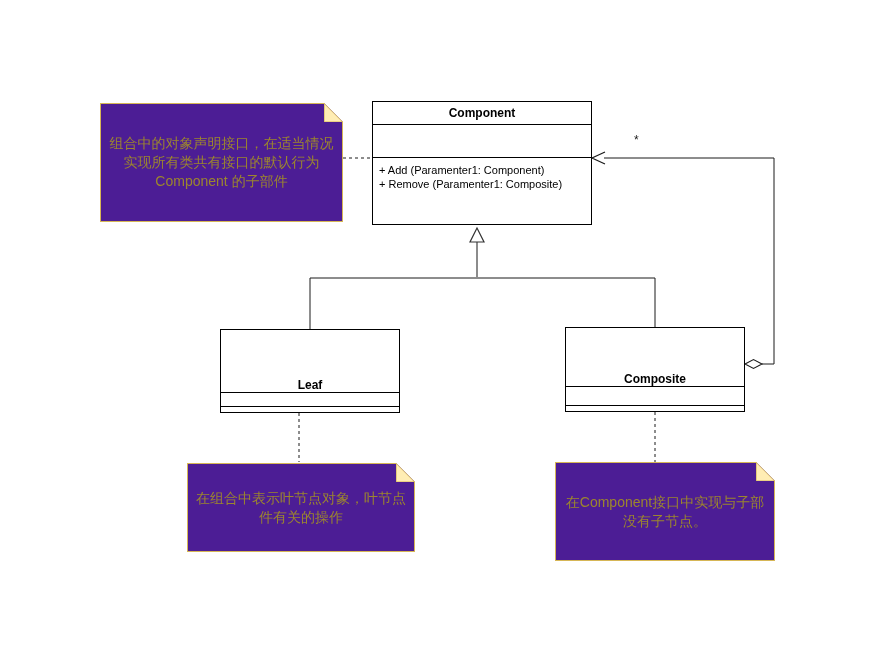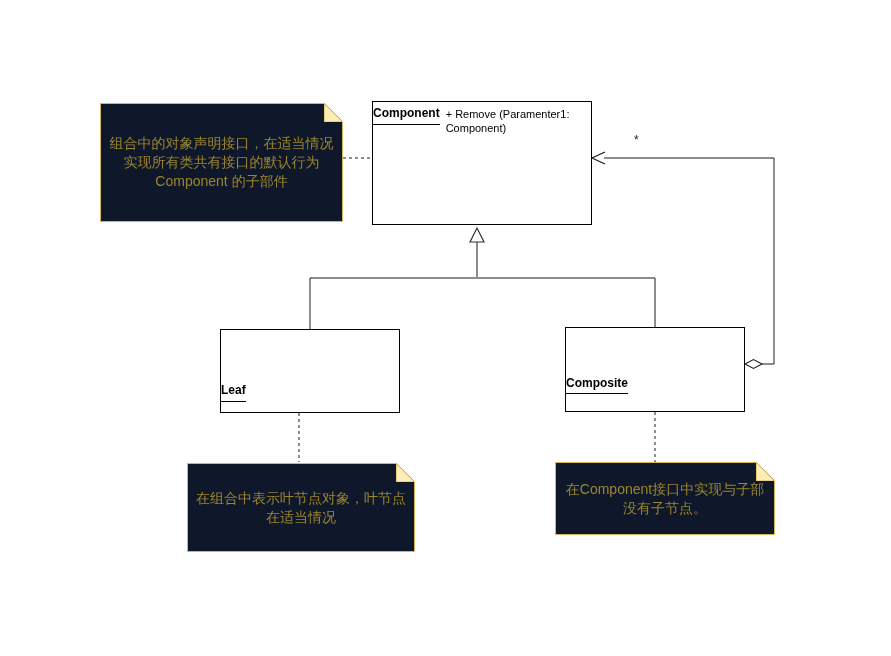--- a/index.html
+++ b/index.html
@@ -11,21 +11,21 @@
     font-family: "Liberation Sans", "DejaVu Sans", sans-serif;
     overflow: hidden;
   }
   
   .uml-class {
     position: absolute;
     background: #ffffff;
     border: 1px solid #000000;
     box-sizing: border-box;
     display: flex;
-    flex-direction: row;
+    flex-direction: column;
   }
   .uml-title {
     border-bottom: 1px solid #000000;
     display: flex;
     align-items: center;
     justify-content: center;
     font-weight: bold;
     font-size: 12px;
     color: #000000;
     box-sizing: border-box;
@@ -38,21 +38,21 @@
     flex: 1;
     box-sizing: border-box;
     padding: 5px 0 0 6px;
     font-size: 11px;
     line-height: 14px;
     color: #000000;
   }
   
   .note {
     position: absolute;
-    background: #0f172a;
+    background: #4c1d95;
     border: 1px solid #D6B656;
     box-sizing: border-box;
     clip-path: polygon(0 0, calc(100% - 19px) 0, 100% 19px, 100% 100%, 0 100%);
     display: flex;
     flex-direction: column;
     align-items: center;
     justify-content: center;
     text-align: center;
     color: #9C862E;
     font-size: 14px;
@@ -99,21 +99,22 @@
     <line x1="299" y1="413" x2="299" y2="462" stroke="#1a1a1a" stroke-width="1" stroke-dasharray="3,3"></line>
     <line x1="655" y1="412" x2="655" y2="462" stroke="#1a1a1a" stroke-width="1" stroke-dasharray="3,3"></line>
   </svg>
 
   <div class="edge-label" style="left: 634px; top: 133px;">*</div>
 
   <div class="uml-class" style="left: 372px; top: 101px; width: 220px; height: 124px;">
     <div class="uml-title" style="height: 23px;">Component</div>
     <div class="uml-attrs" style="height: 33px;"></div>
     <div class="uml-methods">
-      <div>+ Remove (Paramenter1: Component)</div>
+      <div>+ Add (Paramenter1: Component)</div>
+      <div>+ Remove (Paramenter1: Composite)</div>
     </div>
   </div>
 
   <div class="uml-class" style="left: 220px; top: 329px; width: 180px; height: 84px;">
     <div class="uml-title" style="height: 24px; margin-top: 48px;">Leaf</div>
     <div class="uml-attrs" style="height: 29px;"></div>
     <div class="uml-methods"></div>
   </div>
 
   <div class="uml-class" style="left: 565px; top: 327px; width: 180px; height: 85px;">
@@ -126,27 +127,27 @@
     <div class="line">组合中的对象声明接口，在适当情况</div>
     <div class="line">实现所有类共有接口的默认行为</div>
     <div class="line">Component 的子部件</div>
     <svg class="fold" viewBox="0 0 19 19">
       <polygon points="0,0 19,19 0,19" fill="#FFEDB4" stroke="#D6B656" stroke-width="1.2"></polygon>
     </svg>
   </div>
 
   <div class="note" style="left: 187px; top: 463px; width: 228px; height: 89px;">
     <div class="line">在组合中表示叶节点对象，叶节点</div>
-    <div class="line">在适当情况</div>
+    <div class="line">件有关的操作</div>
     <svg class="fold" viewBox="0 0 19 19">
       <polygon points="0,0 19,19 0,19" fill="#FFEDB4" stroke="#D6B656" stroke-width="1.2"></polygon>
     </svg>
   </div>
 
-  <div class="note" style="left: 555px; top: 462px; width: 220px; height: 73px;">
+  <div class="note" style="left: 555px; top: 462px; width: 220px; height: 99px;">
     <div class="line">在Component接口中实现与子部</div>
     <div class="line">没有子节点。</div>
     <svg class="fold" viewBox="0 0 19 19">
       <polygon points="0,0 19,19 0,19" fill="#FFEDB4" stroke="#D6B656" stroke-width="1.2"></polygon>
     </svg>
   </div>
 
 </div>
 
 </body></html>

